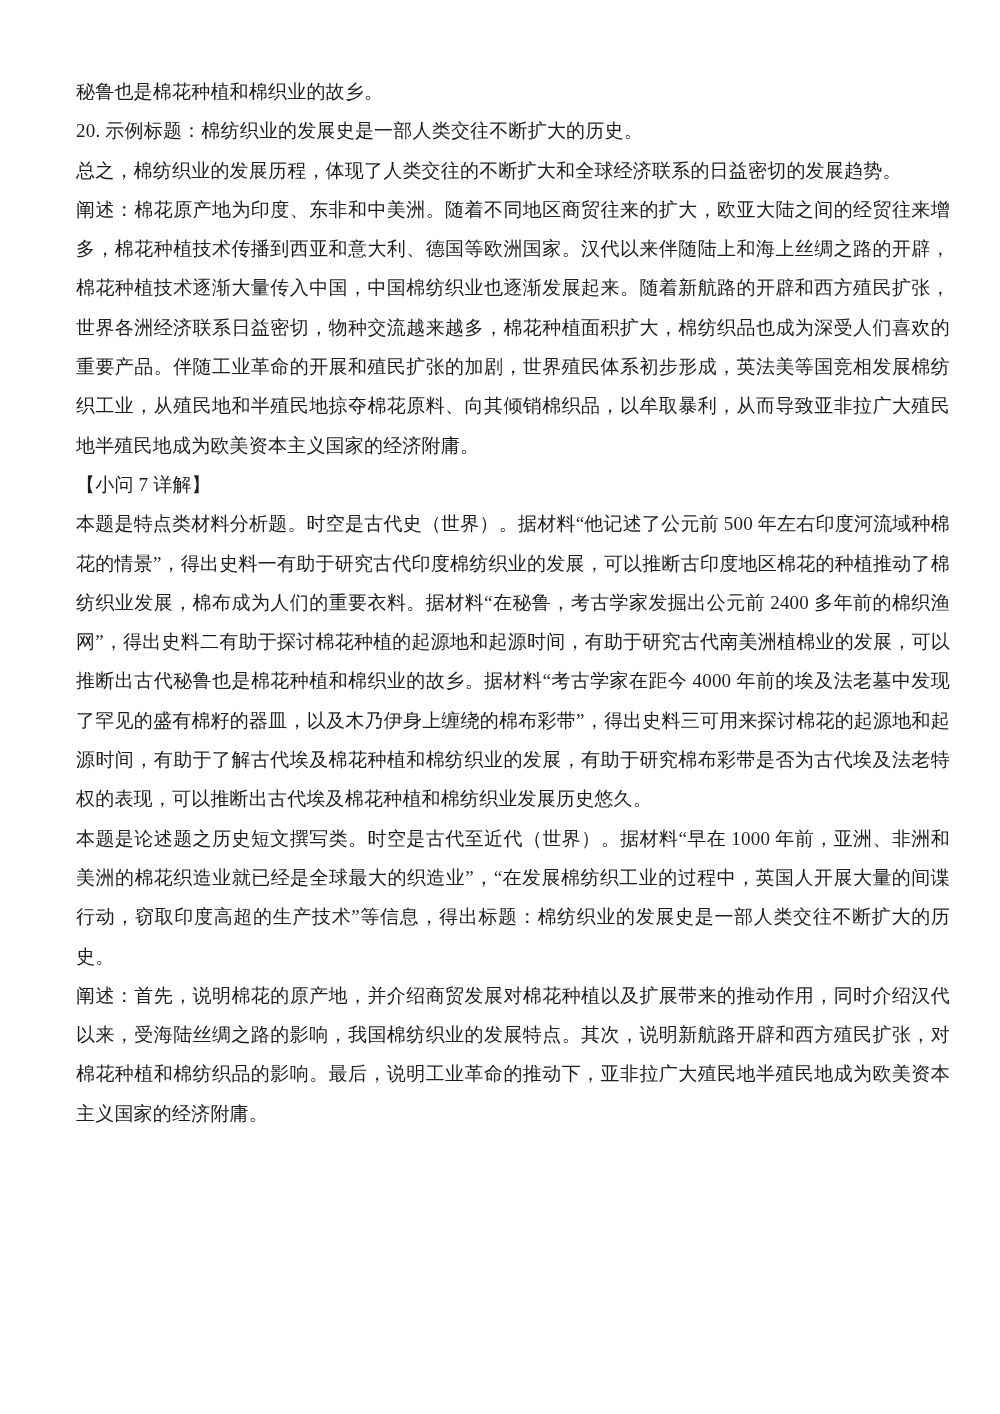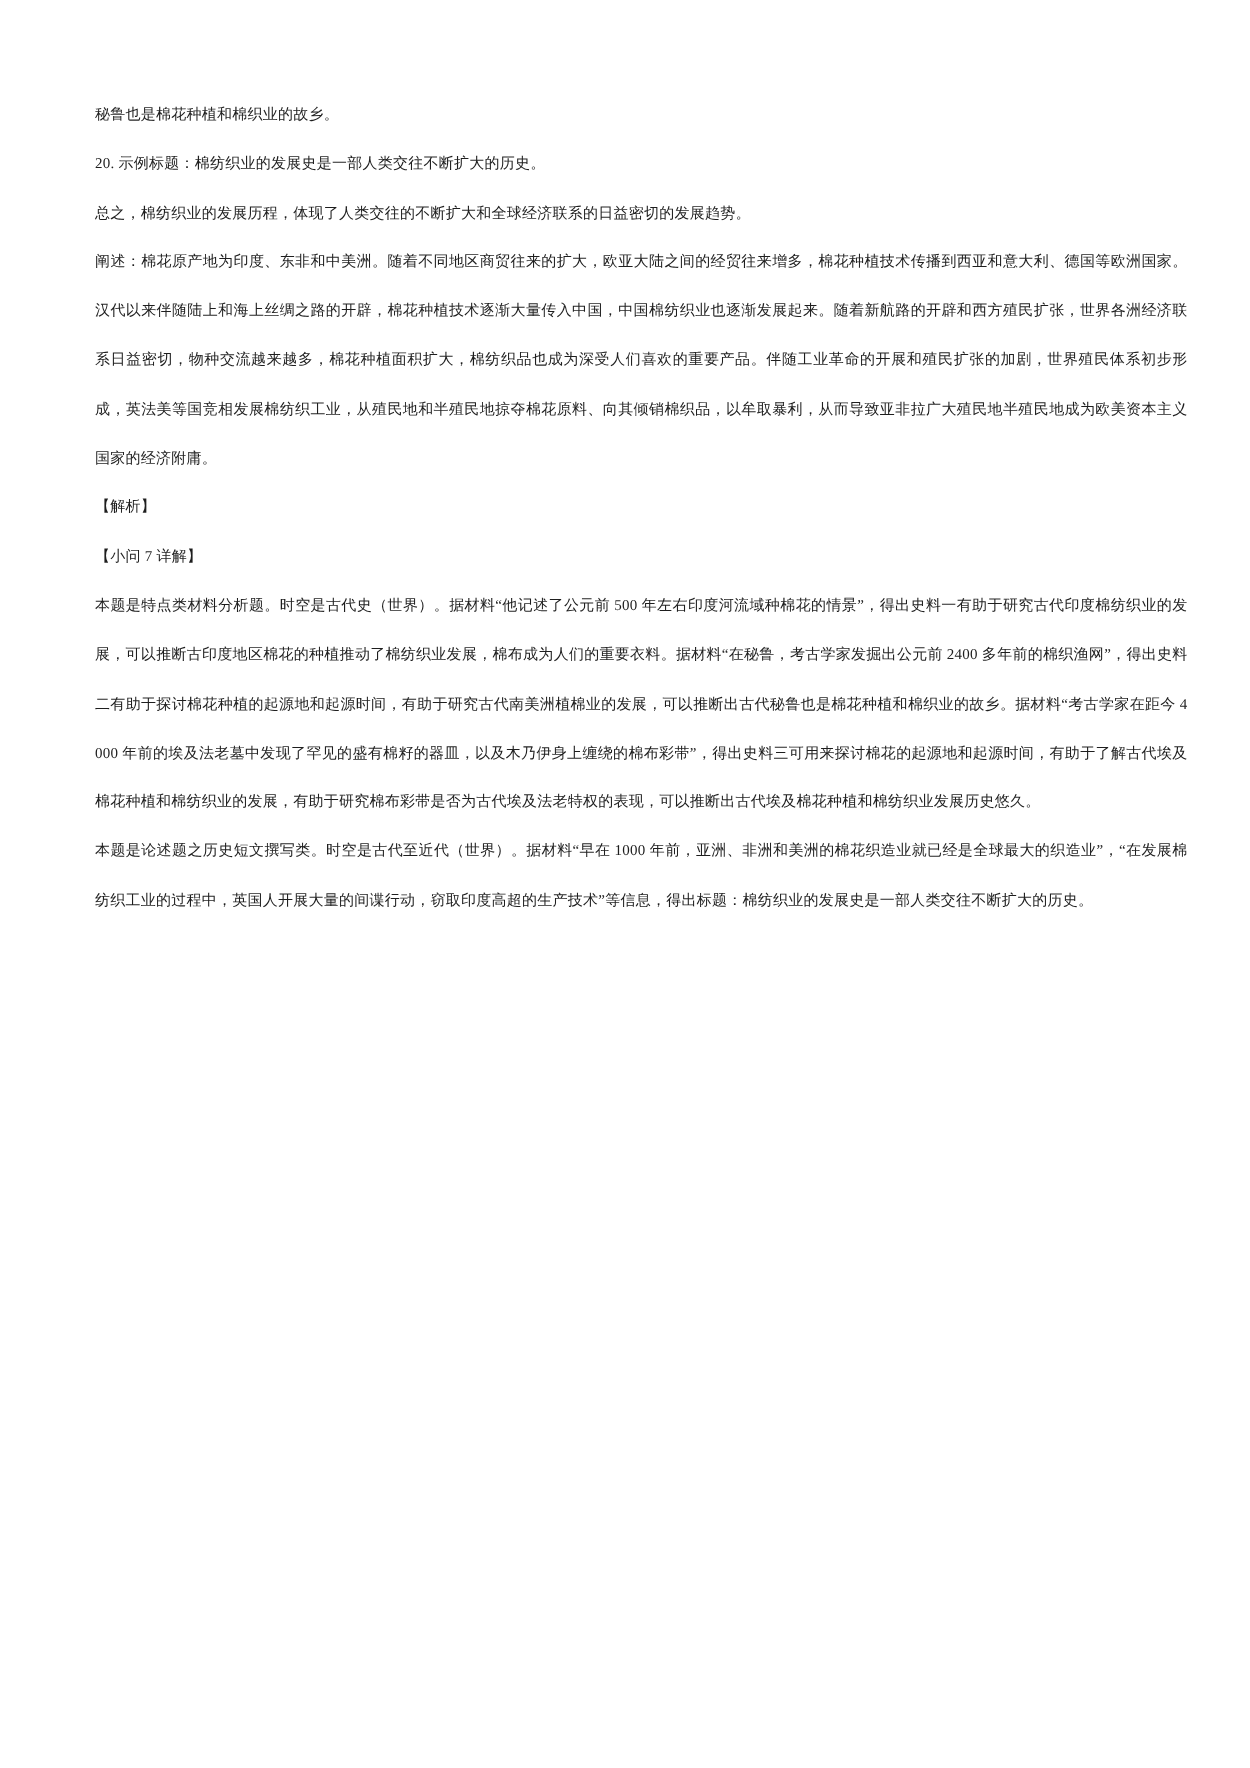--- a/index.html
+++ b/index.html
@@ -17,33 +17,33 @@
     box-sizing: border-box;
     width: 1000px;
     height: 1414px;
     padding: 72px 50px 0 76px;
     background: #ffffff;
     color: #1e1e1e;
   }
   .para {
     margin: 0;
     padding: 0;
-    font-size: 12px;
+    font-size: 19px;
     line-height: 39.3px;
     text-align: justify;
     text-justify: inter-ideograph;
     letter-spacing: 0.2px;
     word-break: break-all;
   }
 </style>
 </head>
 <body>
 
 <div class="page">
   <p class="para">秘鲁也是棉花种植和棉织业的故乡。</p>
   <p class="para">20. 示例标题：棉纺织业的发展史是一部人类交往不断扩大的历史。</p>
   <p class="para">总之，棉纺织业的发展历程，体现了人类交往的不断扩大和全球经济联系的日益密切的发展趋势。</p>
   <p class="para">阐述：棉花原产地为印度、东非和中美洲。随着不同地区商贸往来的扩大，欧亚大陆之间的经贸往来增多，棉花种植技术传播到西亚和意大利、德国等欧洲国家。汉代以来伴随陆上和海上丝绸之路的开辟，棉花种植技术逐渐大量传入中国，中国棉纺织业也逐渐发展起来。随着新航路的开辟和西方殖民扩张，世界各洲经济联系日益密切，物种交流越来越多，棉花种植面积扩大，棉纺织品也成为深受人们喜欢的重要产品。伴随工业革命的开展和殖民扩张的加剧，世界殖民体系初步形成，英法美等国竞相发展棉纺织工业，从殖民地和半殖民地掠夺棉花原料、向其倾销棉织品，以牟取暴利，从而导致亚非拉广大殖民地半殖民地成为欧美资本主义国家的经济附庸。</p>
-  <p class="para">【解析】</p>
   <p class="para">【小问 7 详解】</p>
   <p class="para">本题是特点类材料分析题。时空是古代史（世界）。据材料“他记述了公元前 500 年左右印度河流域种棉花的情景”，得出史料一有助于研究古代印度棉纺织业的发展，可以推断古印度地区棉花的种植推动了棉纺织业发展，棉布成为人们的重要衣料。据材料“在秘鲁，考古学家发掘出公元前 2400 多年前的棉织渔网”，得出史料二有助于探讨棉花种植的起源地和起源时间，有助于研究古代南美洲植棉业的发展，可以推断出古代秘鲁也是棉花种植和棉织业的故乡。据材料“考古学家在距今 4000 年前的埃及法老墓中发现了罕见的盛有棉籽的器皿，以及木乃伊身上缠绕的棉布彩带”，得出史料三可用来探讨棉花的起源地和起源时间，有助于了解古代埃及棉花种植和棉纺织业的发展，有助于研究棉布彩带是否为古代埃及法老特权的表现，可以推断出古代埃及棉花种植和棉纺织业发展历史悠久。</p>
   <p class="para">本题是论述题之历史短文撰写类。时空是古代至近代（世界）。据材料“早在 1000 年前，亚洲、非洲和美洲的棉花织造业就已经是全球最大的织造业”，“在发展棉纺织工业的过程中，英国人开展大量的间谍行动，窃取印度高超的生产技术”等信息，得出标题：棉纺织业的发展史是一部人类交往不断扩大的历史。</p>
+  <p class="para">阐述：首先，说明棉花的原产地，并介绍商贸发展对棉花种植以及扩展带来的推动作用，同时介绍汉代以来，受海陆丝绸之路的影响，我国棉纺织业的发展特点。其次，说明新航路开辟和西方殖民扩张，对棉花种植和棉纺织品的影响。最后，说明工业革命的推动下，亚非拉广大殖民地半殖民地成为欧美资本主义国家的经济附庸。</p>
 </div>
 
 </body></html>

